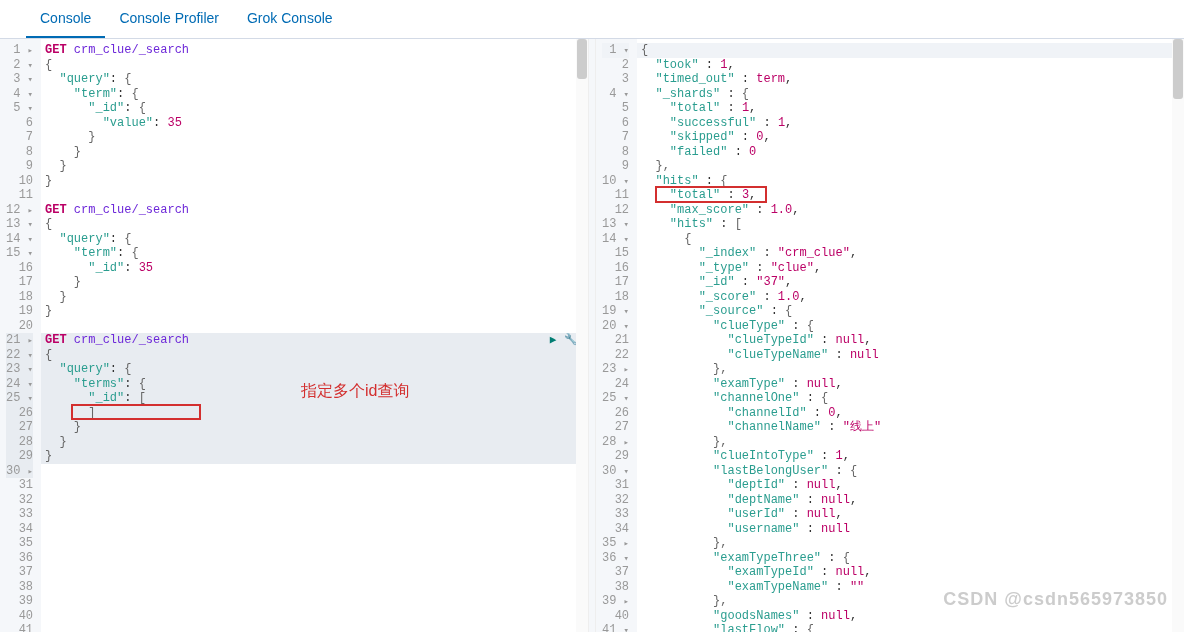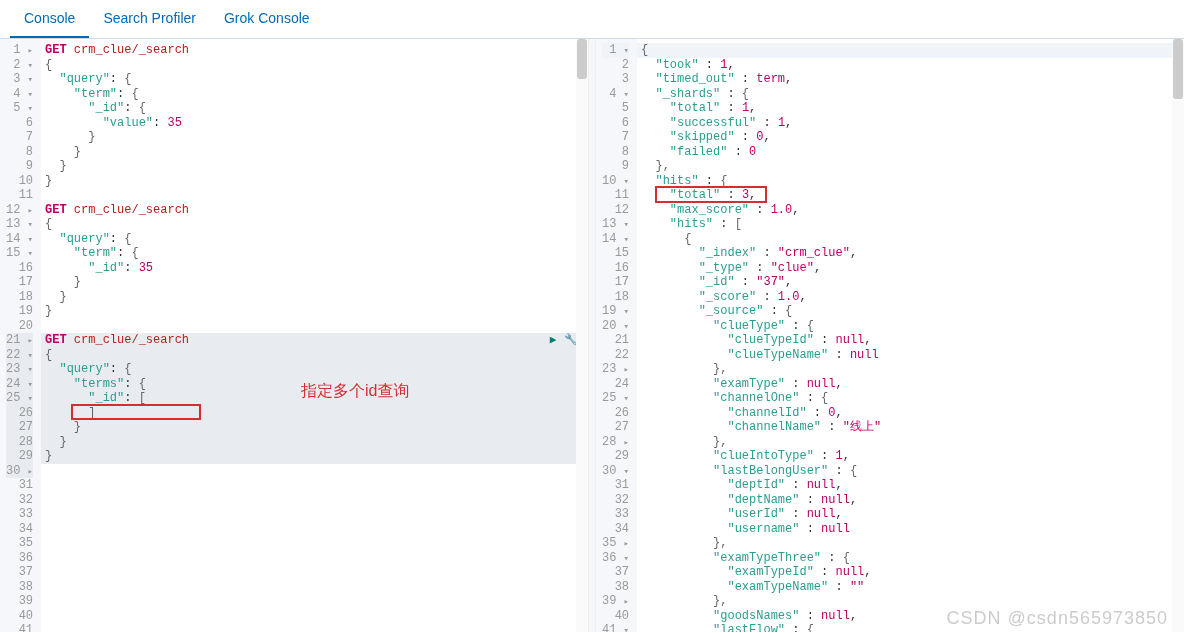--- a/index.html
+++ b/index.html
@@ -1,49 +1,49 @@
 <!DOCTYPE html>
 <html><head>
 <meta charset="utf-8">
 <style>
 * { margin:0; padding:0; box-sizing:border-box; }
 body { font-family: -apple-system, BlinkMacSystemFont, "Segoe UI", Helvetica, Arial, sans-serif; font-size:13px; background:#fff; color:#333; overflow:hidden; }
-.tabs { display:flex; border-bottom:1px solid #d3dae6; padding:0 10px; }
+.tabs { display:flex; border-bottom:1px solid #d3dae6; padding:0 26px; }
 .tab { padding:10px 14px; color:#006bb4; cursor:pointer; font-size:14px; }
 .tab.active { border-bottom:2px solid #006bb4; font-weight:500; }
 .panes { display:flex; height:calc(633px - 40px); }
 .pane { flex:1; display:flex; font-family: Consolas, Menaco, "Courier New", monospace; font-size:12px; position:relative; overflow:hidden; }
 .divider { width:8px; background:#f5f7fa; border-left:1px solid #eee; border-right:1px solid #eee; }
 .gutter { background:#f5f7fa; color:#999; text-align:right; padding:4px 8px 4px 6px; user-select:none; min-width:32px; }
 .gutter .gl, .code .cl { height:14.5px; line-height:14.5px; white-space:pre; }
 .code { flex:1; padding:4px 0; position:relative; }
 .cl { padding-left:4px; }
 .hl { background:#e8ecf1; }
 .hl-active { background:#f0f3f7; }
 .method { color:#b06; font-weight:bold; }
-.path { color:#b91c1c; }
+.path { color:#6d28d9; }
 .key { color:#2a9d8f; }
 .strb { color:#b06; }
 .num { color:#b06; }
 .punc { color:#666; }
 .null { color:#b06; }
 .annot { position:absolute; color:#d32f2f; font-family:-apple-system,sans-serif; font-size:16px; }
 .redbox { position:absolute; border:2px solid #d32f2f; }
 .actions { position:absolute; right:10px; top:0; display:flex; gap:8px; align-items:center; height:14.5px; }
 .actions span { color:#017d73; font-size:11px; }
-.watermark { position:fixed; right:16px; bottom:4px; color:#ccc; font-size:18px; font-family:sans-serif; pointer-events:none; letter-spacing:1px;}
+.watermark { position:fixed; right:16px; bottom:23px; color:#ccc; font-size:18px; font-family:sans-serif; pointer-events:none; letter-spacing:1px;font-weight:bold;}
 .scrollbar { position:absolute; right:0; top:0; width:12px; height:100%; background:#fafafa; }
 .scrollthumb { position:absolute; right:1px; width:10px; background:#ccc; border-radius:3px; }
 </style>
 </head>
 <body>
 
 <div class="tabs">
   <div class="tab active">Console</div>
-  <div class="tab">Search Profiler</div>
+  <div class="tab">Console Profiler</div>
   <div class="tab">Grok Console</div>
 </div>
 
 <div class="panes">
   <div class="pane">
     <div class="gutter" id="lgut">
         <div class="gl">1 <span style="color:#999;font-size:9px">▸</span></div>
         <div class="gl">2 <span style="color:#999;font-size:9px">▾</span></div>
         <div class="gl">3 <span style="color:#999;font-size:9px">▾</span></div>
         <div class="gl">4 <span style="color:#999;font-size:9px">▾</span></div>

